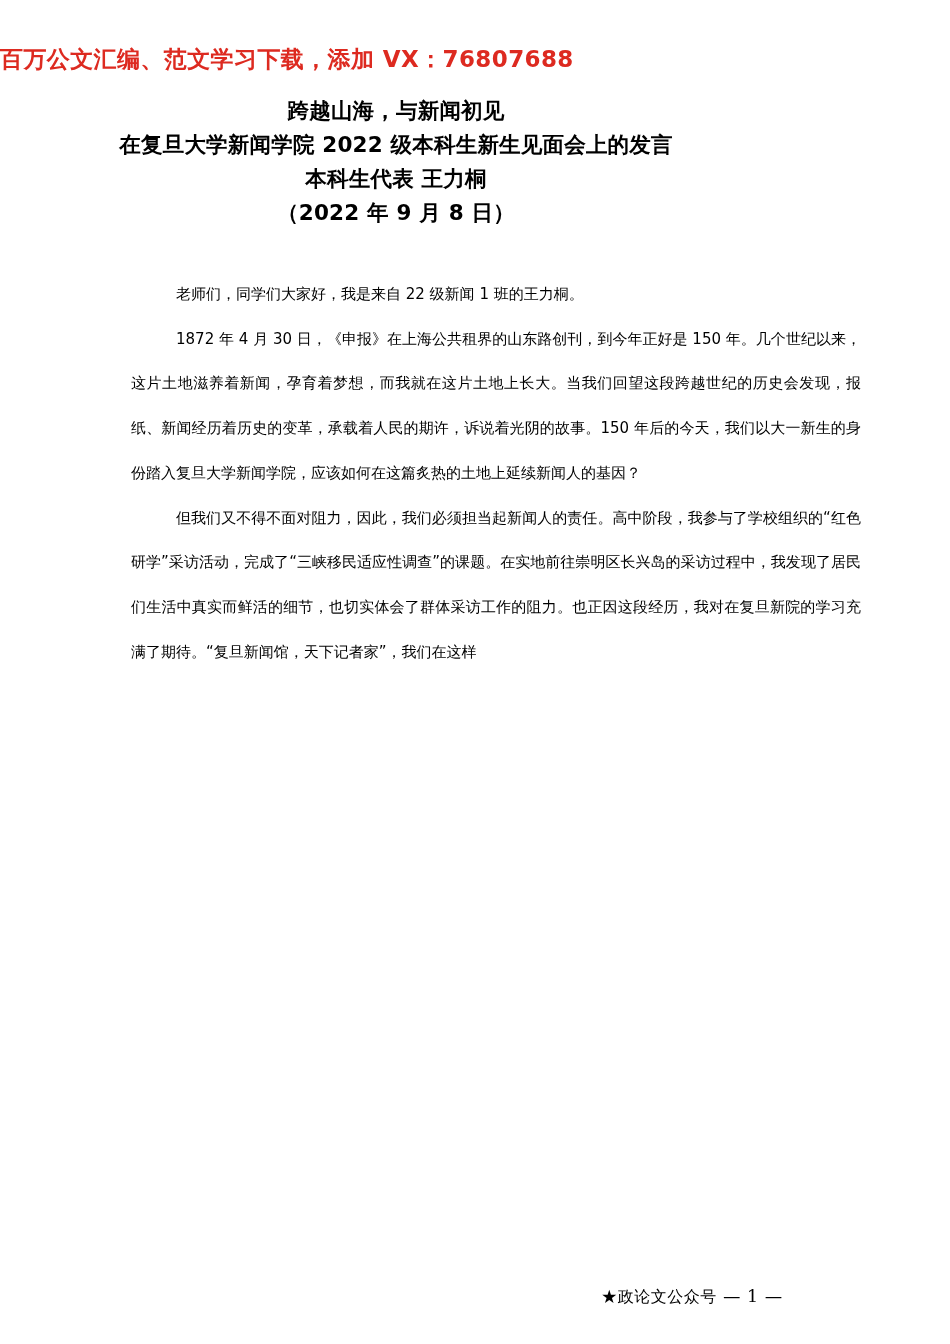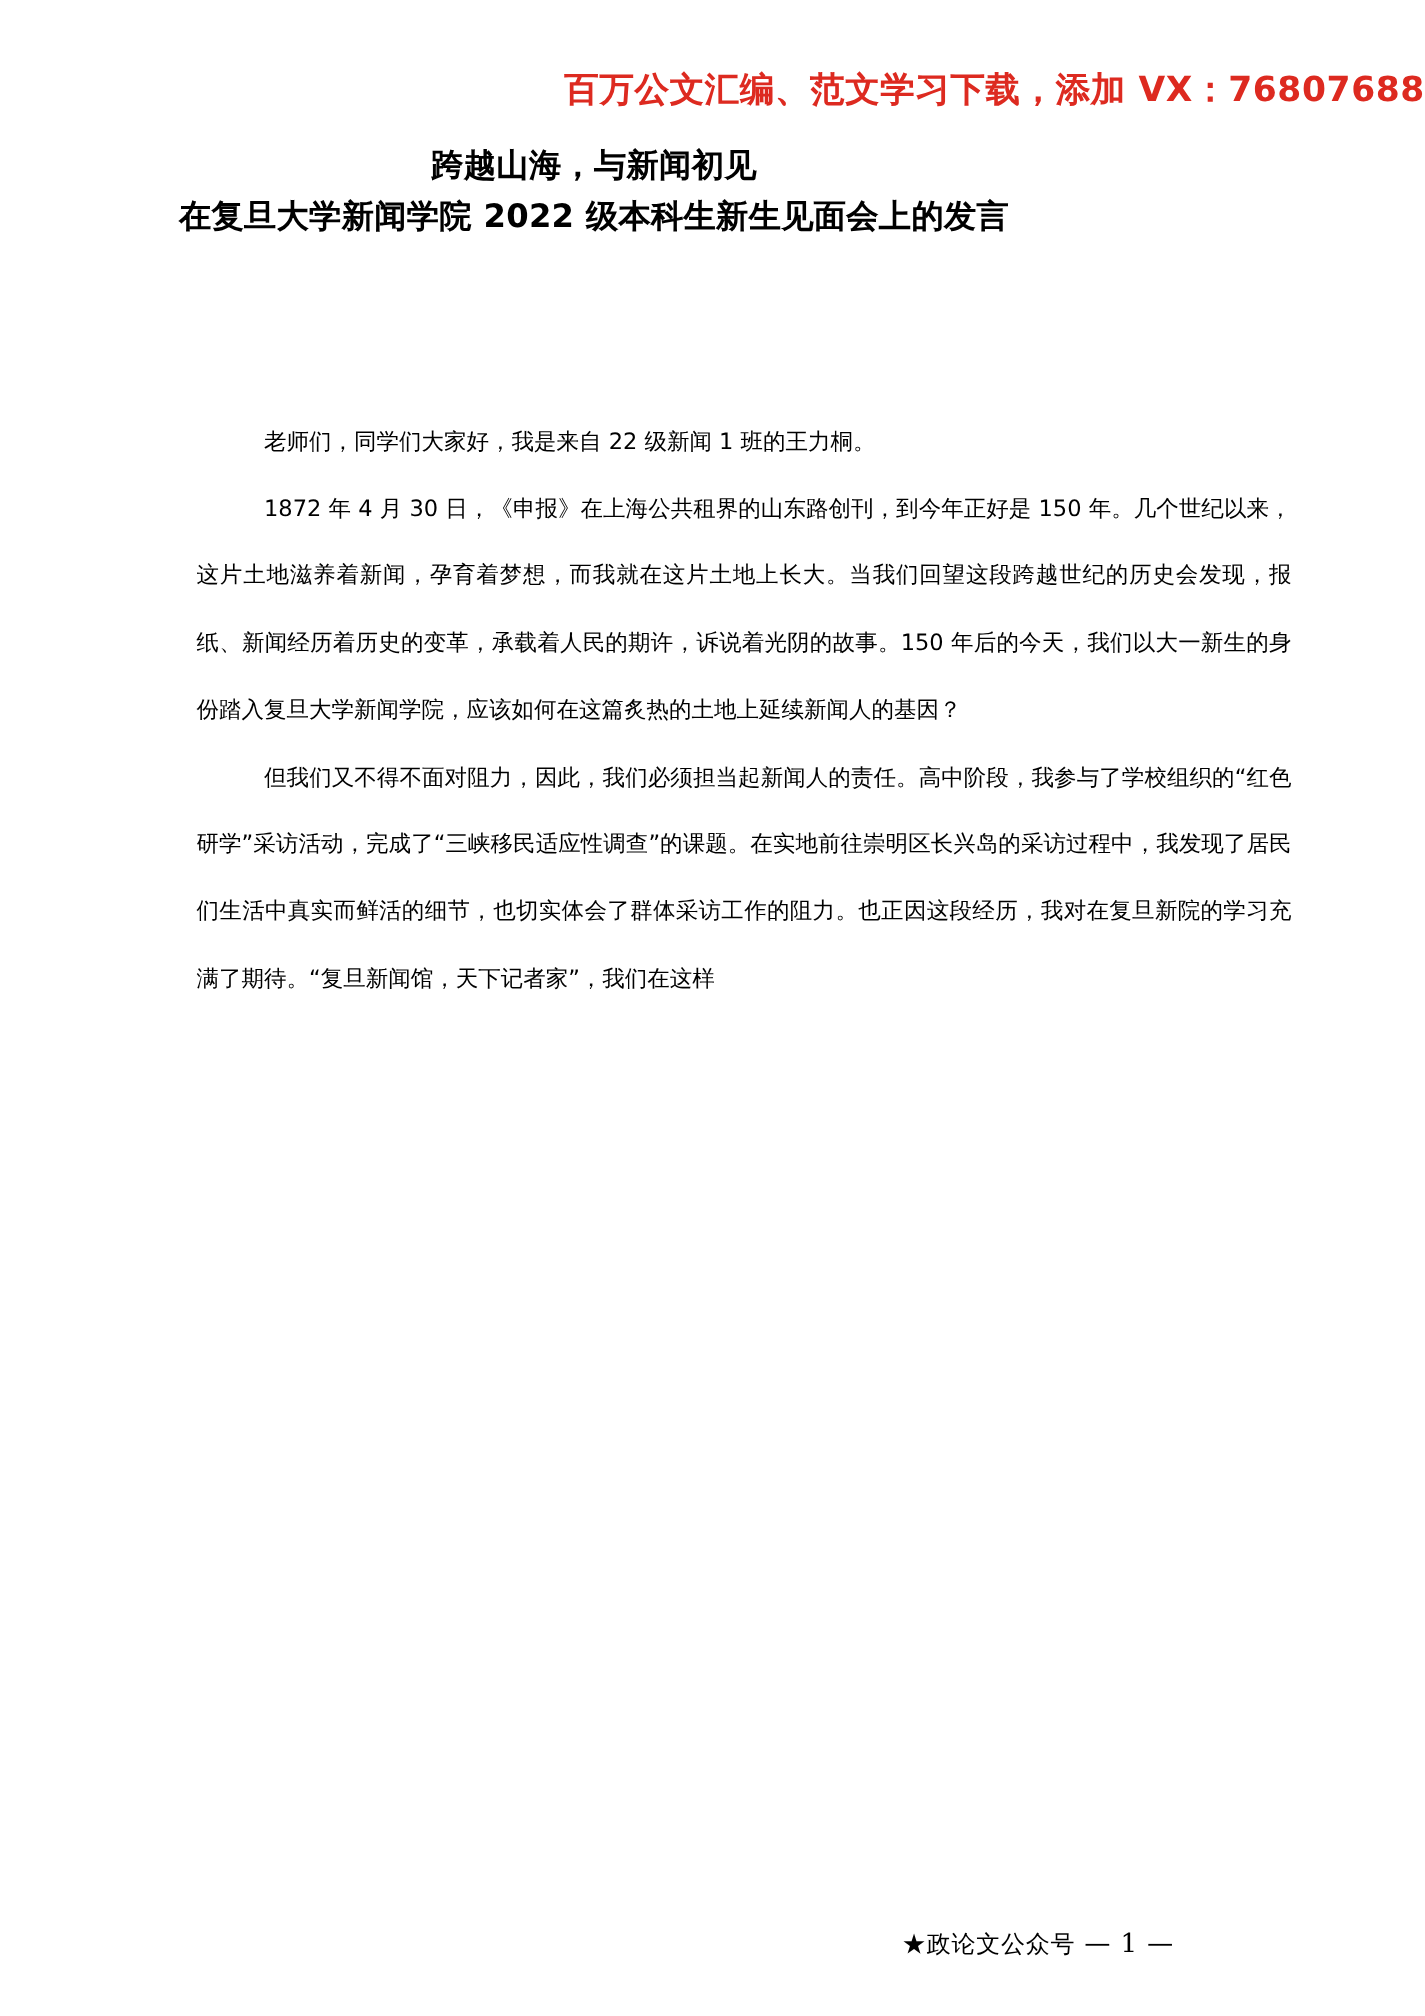--- a/index.html
+++ b/index.html
@@ -19,21 +19,21 @@
     overflow: hidden;
     box-sizing: border-box;
   }
 
   
   .promo-header {
     position: absolute;
     top: 44px;
     left: 0;
     width: 950px;
-    text-align: right;
+    text-align: left;
     color: #dd2a20;
     font-size: 23px;
     font-weight: 700;
     letter-spacing: 0.4px;
     white-space: nowrap;
     font-family: "DejaVu Sans", "Liberation Sans", sans-serif;
   }
 
   
   .title-block {
@@ -94,20 +94,22 @@
 </head>
 <body>
 
 <div class="page">
 
   <div class="promo-header">百万公文汇编、范文学习下载，添加 VX：76807688</div>
 
   <div class="title-block">
     <div class="title-line">跨越山海，与新闻初见</div>
     <div class="title-line">在复旦大学新闻学院 2022 级本科生新生见面会上的发言</div>
+    <div class="title-line">本科生代表  王力桐</div>
+    <div class="title-line">（2022 年 9 月 8 日）</div>
   </div>
 
   <div class="body-block">
     <p class="para">老师们，同学们大家好，我是来自 22 级新闻 1 班的王力桐。</p>
     <p class="para">1872 年 4 月 30 日，《申报》在上海公共租界的山东路创刊，到今年正好是 150 年。几个世纪以来，这片土地滋养着新闻，孕育着梦想，而我就在这片土地上长大。当我们回望这段跨越世纪的历史会发现，报纸、新闻经历着历史的变革，承载着人民的期许，诉说着光阴的故事。150 年后的今天，我们以大一新生的身份踏入复旦大学新闻学院，应该如何在这篇炙热的土地上延续新闻人的基因？</p>
     <p class="para">但我们又不得不面对阻力，因此，我们必须担当起新闻人的责任。高中阶段，我参与了学校组织的“红色研学”采访活动，完成了“三峡移民适应性调查”的课题。在实地前往崇明区长兴岛的采访过程中，我发现了居民们生活中真实而鲜活的细节，也切实体会了群体采访工作的阻力。也正因这段经历，我对在复旦新院的学习充满了期待。“复旦新闻馆，天下记者家”，我们在这样</p>
   </div>
 
   <div class="footer">
     <span class="footer-inner">

